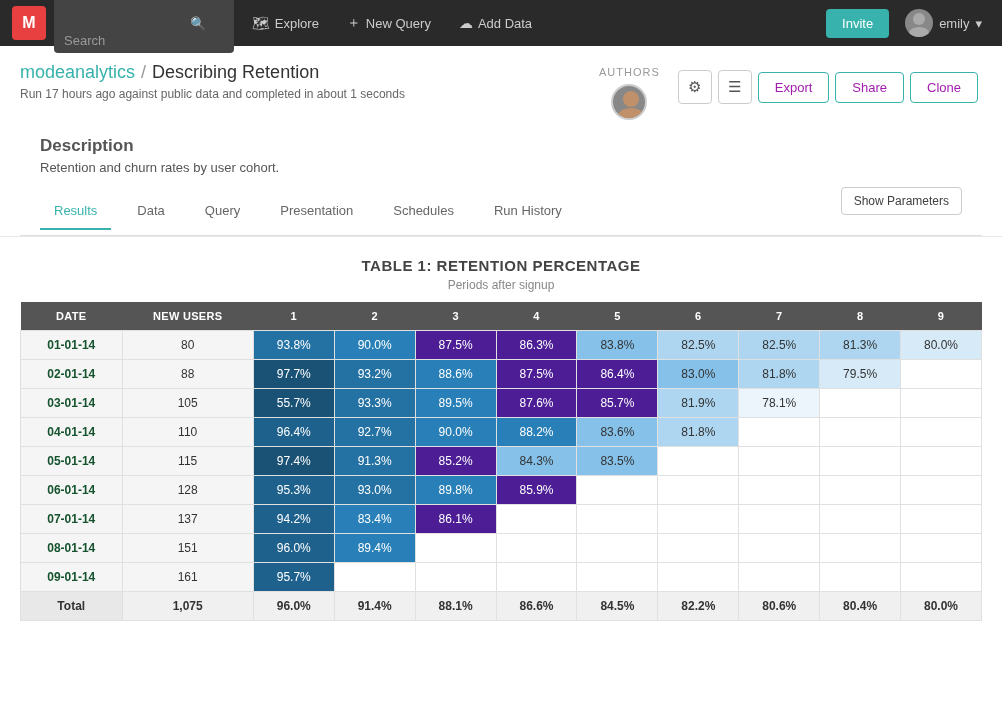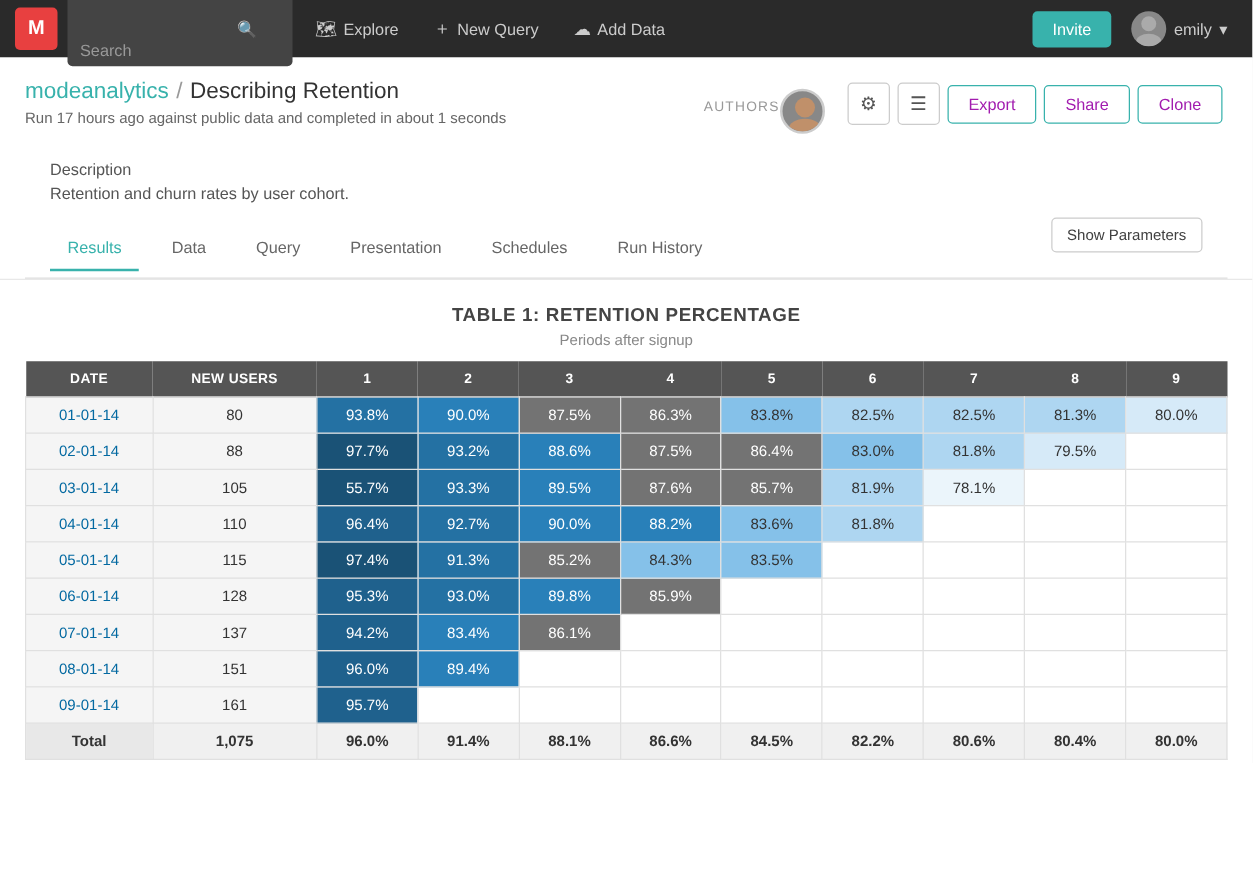--- a/index.html
+++ b/index.html
@@ -21,60 +21,60 @@
     
     .page { background: #fff; min-height: calc(100vh - 46px); padding: 0; }
     .page-header { padding: 16px 20px 0; border-bottom: 1px solid #e8e8e8; }
     .breadcrumb { display: flex; align-items: center; gap: 6px; margin-bottom: 4px; }
     .breadcrumb-org { color: #38b2ac; font-size: 18px; font-weight: 500; cursor: pointer; }
     .breadcrumb-sep { color: #999; font-size: 18px; }
     .breadcrumb-title { color: #333; font-size: 18px; font-weight: 500; }
     .run-info { font-size: 12px; color: #666; margin-bottom: 10px; }
     .header-actions { display: flex; align-items: flex-start; justify-content: space-between; }
     .header-left { flex: 1; }
-    .header-right { display: flex; flex-direction: row; align-items: center; padding-right: 10px; }
+    .header-right { display: flex; flex-direction: column; align-items: center; padding-right: 10px; }
     .authors-label { font-size: 11px; color: #999; letter-spacing: 1px; margin-bottom: 6px; }
     .author-avatar { width: 36px; height: 36px; border-radius: 50%; background: #888; overflow: hidden; border: 2px solid #ccc; }
     .action-buttons { display: flex; gap: 6px; align-items: center; margin-bottom: 12px; }
     .icon-btn { width: 34px; height: 34px; border: 1px solid #ccc; border-radius: 4px; background: #fff; display: flex; align-items: center; justify-content: center; cursor: pointer; color: #555; font-size: 15px; }
     .action-btn { padding: 7px 16px; border-radius: 4px; border: 1px solid #38b2ac; background: #fff; color: #a21caf; font-size: 13px; font-weight: 500; cursor: pointer; }
 
     
     .description-section { padding: 16px 20px 0; }
-    .desc-label { font-size: 13px; font-weight: 400; color: #555; margin-bottom: 4px; }
+    .desc-label { font-size: 17px; font-weight: 700; color: #555; margin-bottom: 4px; }
     .desc-text { font-size: 13px; color: #555; }
 
     
     .tabs { display: flex; align-items: center; border-bottom: 1px solid #ddd; padding: 0 20px; margin-top: 12px; justify-content: space-between; }
     .tabs-left { display: flex; gap: 12px; }
     .tab { padding: 10px 14px; font-size: 13px; color: #666; cursor: pointer; border-bottom: 2px solid transparent; }
     .tab.active { color: #38b2ac; border-bottom: 2px solid #38b2ac; font-weight: 500; }
     .show-params-btn { padding: 6px 12px; border: 1px solid #ccc; border-radius: 4px; background: #fff; color: #404040; font-size: 12px; cursor: pointer; margin-bottom: 20px; }
 
     
     .content { padding: 20px; }
     .table-title { text-align: center; font-size: 15px; font-weight: 600; color: #444; margin-bottom: 4px; letter-spacing: 0.5px; }
     .periods-label { text-align: center; font-size: 12px; color: #888; margin-bottom: 10px; }
 
     
     .retention-table { width: 100%; border-collapse: collapse; font-size: 12px; }
     .retention-table th { background: #555; color: #fff; padding: 8px 10px; text-align: center; font-weight: 600; font-size: 11px; letter-spacing: 0.3px; }
     .retention-table td { padding: 7px 10px; text-align: center; border: 1px solid #e0e0e0; }
-    .retention-table .date-col { background: #f5f5f5; color: #0369a1; font-weight: 400; text-align: center; }
+    .retention-table .date-col { background: #f5f5f5; color: #14532d; font-weight: 700; text-align: center; }
     .retention-table .users-col { background: #f5f5f5; color: #333; text-align: center; }
     .retention-table .total-row td { background: #f0f0f0 !important; font-weight: 600; color: #333; }
     .retention-table .total-row .date-col { background: #e8e8e8 !important; }
     .cell-empty { background: #fff !important; }
 
     
     .c1 { background: #1a5276; color: #fff; }
     .c2 { background: #1f618d; color: #fff; }
     .c3 { background: #2471a3; color: #fff; }
     .c4 { background: #2980b9; color: #fff; }
-    .c5 { background: #737373; color: #fff; }
+    .c5 { background: #4c1d95; color: #fff; }
     .c6 { background: #85c1e9; color: #333; }
     .c7 { background: #aed6f1; color: #333; }
     .c8 { background: #d6eaf8; color: #333; }
     .c9 { background: #ebf5fb; color: #333; }
   </style>
 </head>
 <body>
 
 <nav class="topnav">
   <div class="logo-box">M</div>

